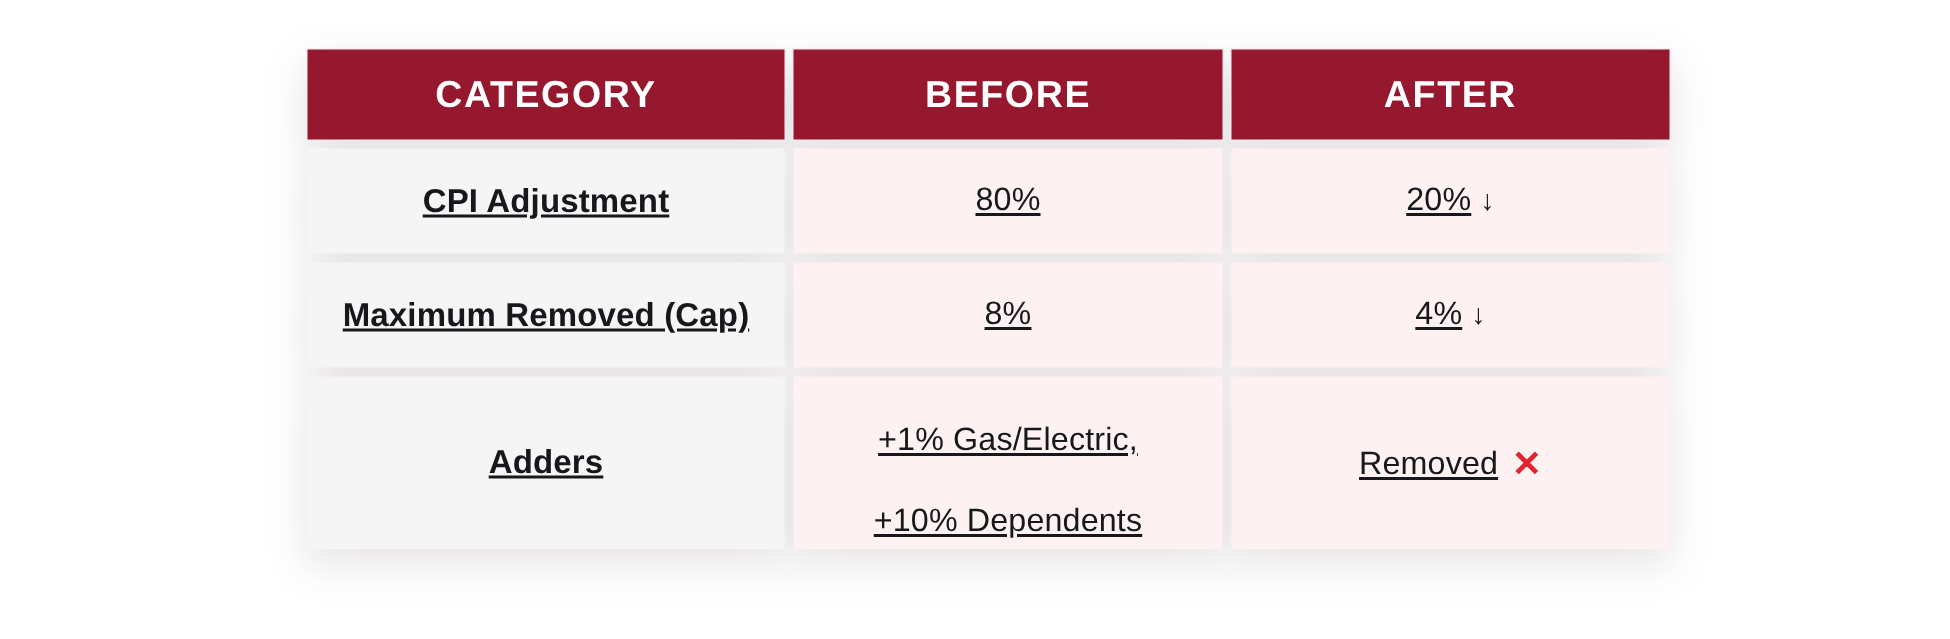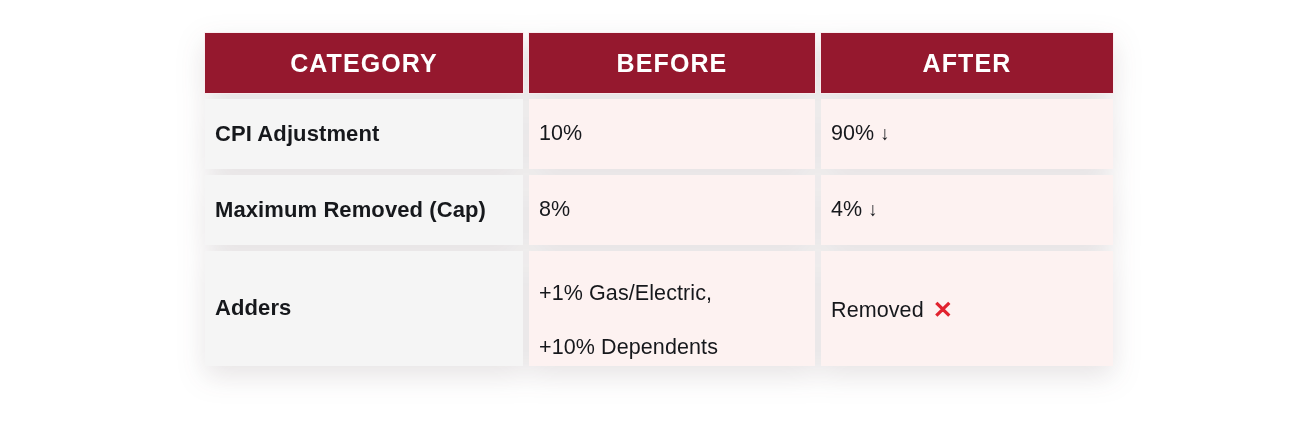--- a/index.html
+++ b/index.html
@@ -50,25 +50,27 @@
     height: 60px;
     padding: 0;
     vertical-align: middle;
     box-shadow: 0 0 0 1px rgba(250, 235, 238, 0.85);
     margin-top: 44px;
   }
 
   tbody td {
     height: 62px;
     padding: 4px 10px;
+    text-align: center;
     vertical-align: middle;
     font-size: 21.5px;
     color: #16181c;
     line-height: 1.38;
     letter-spacing: 0.1px;
+    text-decoration: underline;
   }
 
   tbody td.cat-cell {
     background: #f5f5f5;
     font-weight: 700;
     font-size: 22px;
   }
 
   tbody td.val-cell {
     background: #fdf2f1;
@@ -111,23 +113,23 @@
         <tr>
           <th>CATEGORY</th>
           <th>BEFORE</th>
           <th>AFTER</th>
         </tr>
       </thead>
       <tbody>
 
         <tr>
           <td class="cat-cell">CPI Adjustment</td>
-          <td class="val-cell">10%</td>
+          <td class="val-cell">80%</td>
           <td class="val-cell">
-            <span>90%</span><span class="arrow-down">↓</span>
+            <span>20%</span><span class="arrow-down">↓</span>
           </td>
         </tr>
 
         <tr>
           <td class="cat-cell">Maximum Removed (Cap)</td>
           <td class="val-cell">8%</td>
           <td class="val-cell">
             <span>4%</span><span class="arrow-down">↓</span>
           </td>
         </tr>

